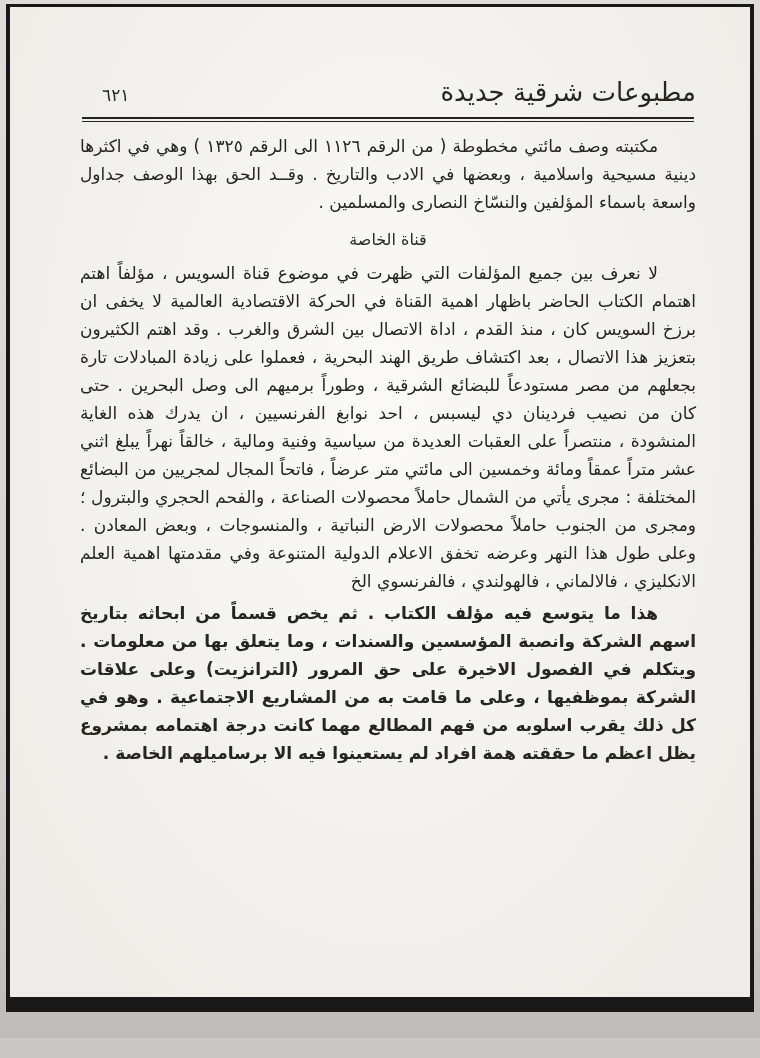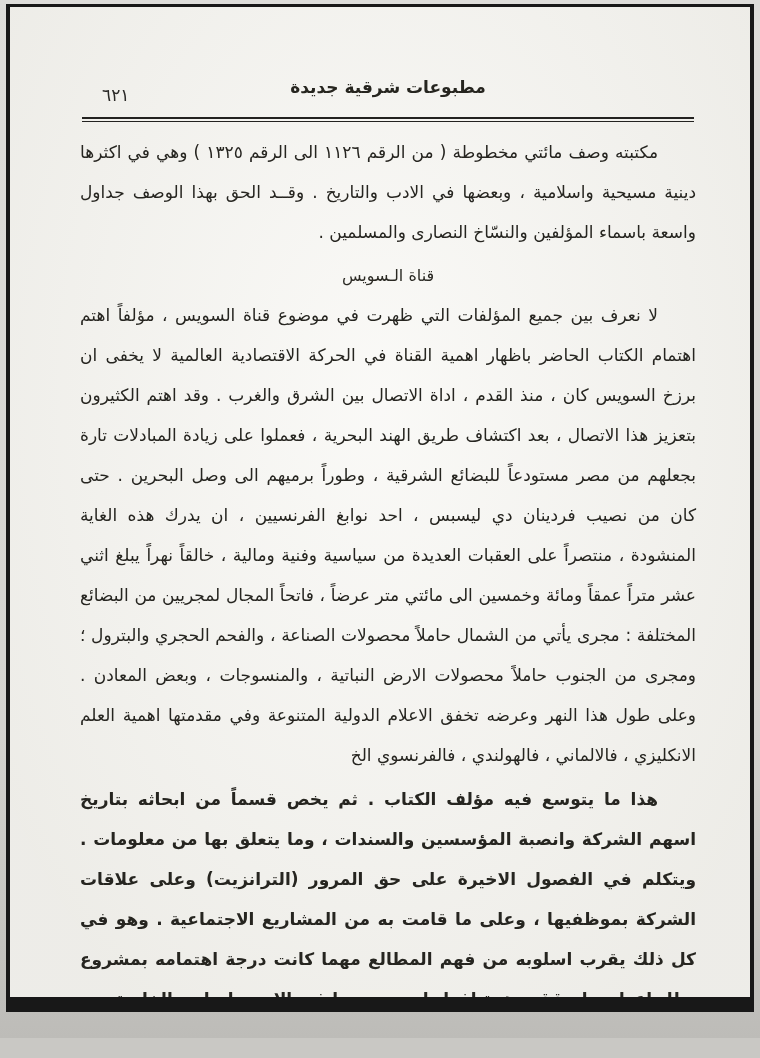--- a/index.html
+++ b/index.html
@@ -35,37 +35,36 @@
     height:36px;
   }
   .page-number {
     position:absolute;
     left:22px; top:8px;
     font-size:17px;
     color:#2a2927;
   }
   .page-title {
     display:block;
-    text-align:center;
-    font-size:17px;
-    font-weight:bold;
+    font-size:26px;
+    font-weight:normal;
     letter-spacing:1px;
     color:#26251f;
   }
   .header-rule {
     height:5px;
     margin:4px 2px 0 2px;
     border-top:2.5px solid #232220;
     border-bottom:1px solid #232220;
   }
   p.ar {
     direction:rtl;
     text-align:justify;
     font-size:17px;
-    line-height:40px;
+    line-height:28px;
     color:#262520;
     text-indent:38px;
   }
   .intro { margin-top:10px; }
   .fr {
     direction:ltr;
     margin:14px 4px 0 12px;
     font-family:"Liberation Serif","DejaVu Serif", serif;
     font-size:16px;
     line-height:25px;
@@ -107,20 +106,20 @@
     <div class="page-header">
       <span class="page-number">٦٢١</span>
       <span class="page-title" dir="rtl">مطبوعات شرقية جديدة</span>
     </div>
 
     <div class="header-rule"></div>
 
     <p class="ar intro" dir="rtl" lang="ar">مكتبته وصف مائتي مخطوطة ( من الرقم ١١٢٦ الى الرقم ١٣٢٥ ) وهي في اكثرها دينية مسيحية واسلامية ، وبعضها في الادب والتاريخ . وقــد الحق بهذا الوصف جداول واسعة باسماء المؤلفين والنسّاخ النصارى والمسلمين .</p>
 
 
-    <h3 class="section-heading" dir="rtl" lang="ar">قناة الـسويس</h3>
+    <h3 class="section-heading" dir="rtl" lang="ar">قناة الخاصة</h3>
 
     <p class="ar body1" dir="rtl" lang="ar">لا نعرف بين جميع المؤلفات التي ظهرت في موضوع قناة السويس ، مؤلفاً اهتم اهتمام الكتاب الحاضر باظهار اهمية القناة في الحركة الاقتصادية العالمية لا يخفى ان برزخ السويس كان ، منذ القدم ، اداة الاتصال بين الشرق والغرب . وقد اهتم الكثيرون بتعزيز هذا الاتصال ، بعد اكتشاف طريق الهند البحرية ، فعملوا على زيادة المبادلات تارة بجعلهم من مصر مستودعاً للبضائع الشرقية ، وطوراً برميهم الى وصل البحرين . حتى كان من نصيب فردينان دي ليسبس ، احد نوابغ الفرنسيين ، ان يدرك هذه الغاية المنشودة ، منتصراً على العقبات العديدة من سياسية وفنية ومالية ، خالقاً نهراً يبلغ اثني عشر متراً عمقاً ومائة وخمسين الى مائتي متر عرضاً ، فاتحاً المجال لمجريين من البضائع المختلفة : مجرى يأتي من الشمال حاملاً محصولات الصناعة ، والفحم الحجري والبترول ؛ ومجرى من الجنوب حاملاً محصولات الارض النباتية ، والمنسوجات ، وبعض المعادن . وعلى طول هذا النهر وعرضه تخفق الاعلام الدولية المتنوعة وفي مقدمتها اهمية العلم الانكليزي ، فالالماني ، فالهولندي ، فالفرنسوي الخ</p>
 
     <p class="ar body2" dir="rtl" lang="ar">هذا ما يتوسع فيه مؤلف الكتاب . ثم يخص قسماً من ابحاثه بتاريخ اسهم الشركة وانصبة المؤسسين والسندات ، وما يتعلق بها من معلومات . ويتكلم في الفصول الاخيرة على حق المرور (الترانزيت) وعلى علاقات الشركة بموظفيها ، وعلى ما قامت به من المشاريع الاجتماعية . وهو في كل ذلك يقرب اسلوبه من فهم المطالع مهما كانت درجة اهتمامه بمشروع يظل اعظم ما حققته همة افراد لم يستعينوا فيه الا برساميلهم الخاصة .</p>
 
   </div>
 </div>
 
 </body></html>

